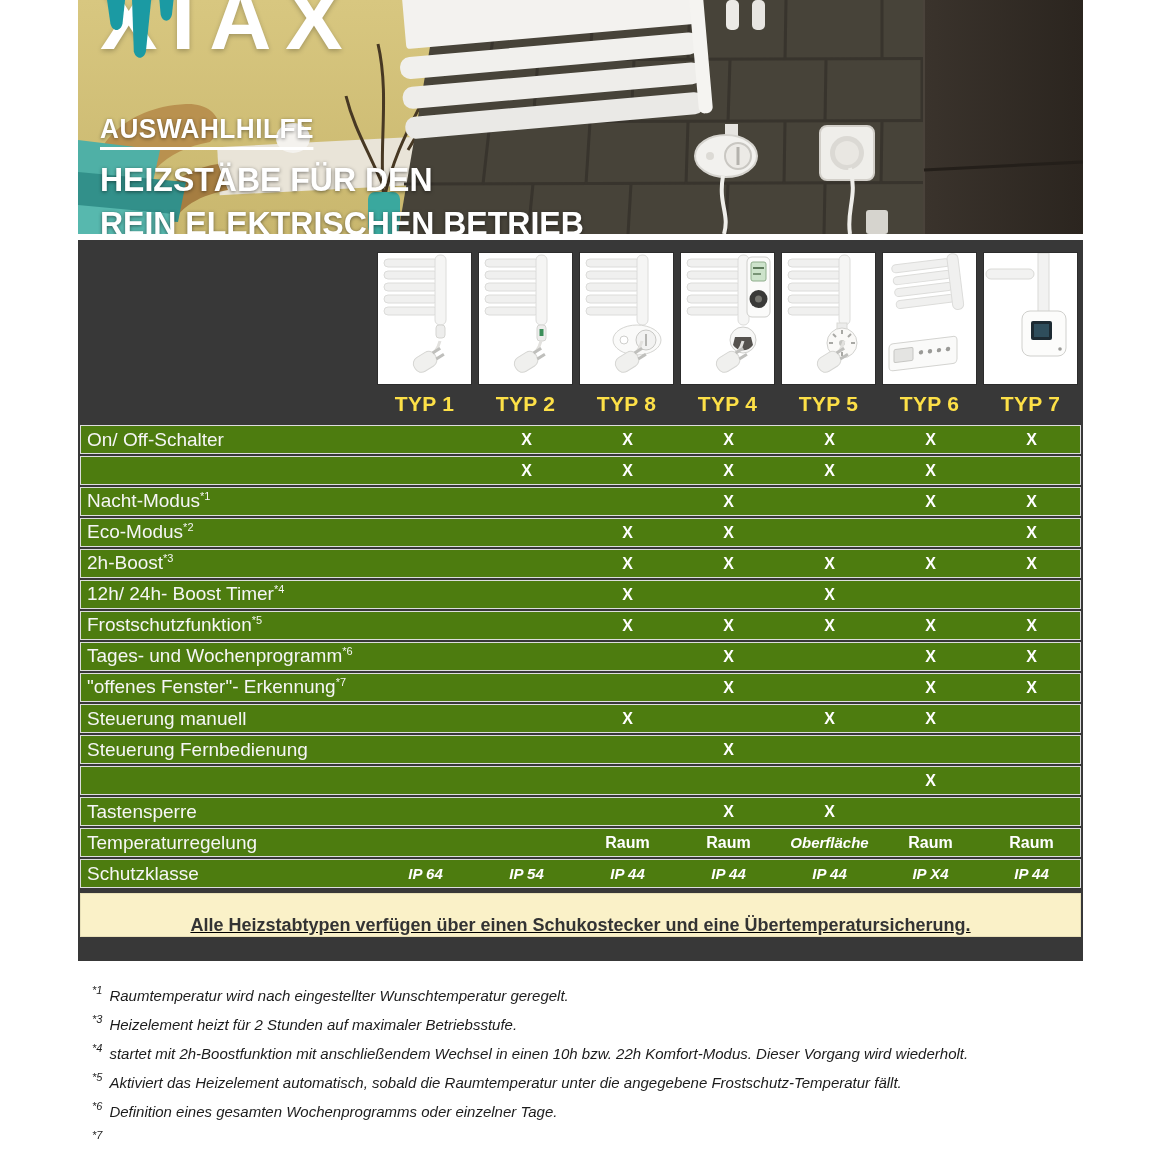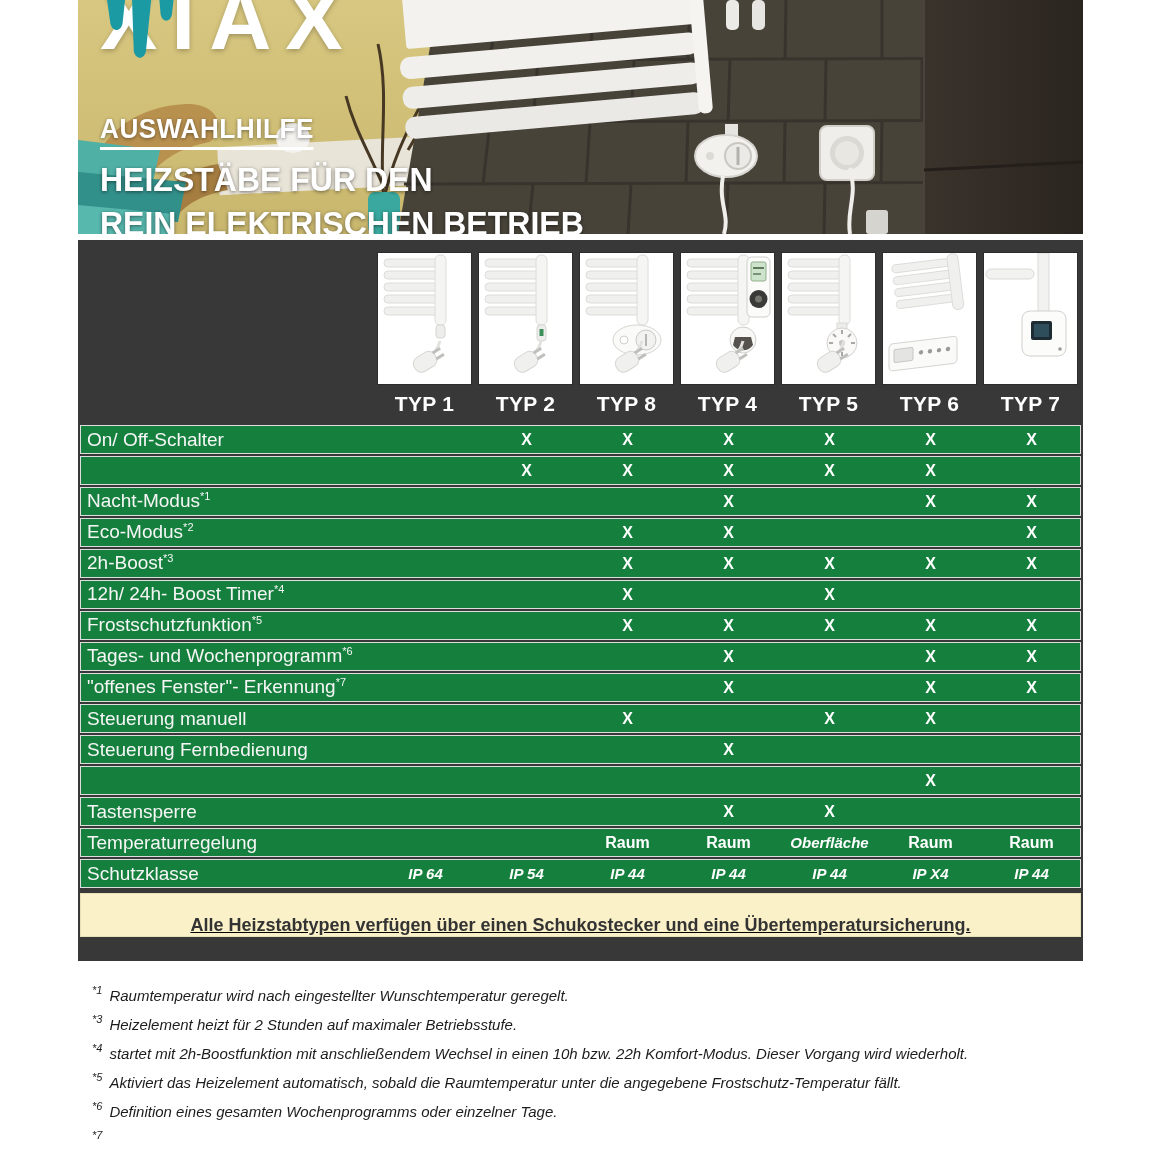--- a/index.html
+++ b/index.html
@@ -21,24 +21,24 @@
           letter-spacing:.5px;border-bottom:3px solid #fff;padding-bottom:2px;
           text-shadow:0 1px 4px rgba(0,0,0,.45);transform:scaleX(.97);transform-origin:left;}
   .h-title{font-size:33px;font-weight:700;line-height:44px;margin-top:8px;
            text-shadow:0 1px 4px rgba(0,0,0,.5);transform:scaleX(.97);transform-origin:left;}
 
   
   .tablewrap{margin-top:6px;background:#383838;padding:13px 2px 24px 2px;}
   .cols{display:grid;grid-template-columns:294px repeat(7,101px);}
   .colcell{display:flex;flex-direction:column;align-items:center;}
   .imgbox{width:93px;height:131px;background:#ffffff;box-shadow:0 0 0 1px #2c2c2c;}
-  .typlabel{color:#ffffff;font-weight:700;font-size:21px;margin:8px 0 9px 0;letter-spacing:.3px;}
+  .typlabel{color:#fde047;font-weight:700;font-size:21px;margin:8px 0 9px 0;letter-spacing:.3px;}
 
   .frow{display:grid;grid-template-columns:294px repeat(7,101px);
-        background:#15803d;border:1px solid #dedede;height:27px;
+        background:#4d7c0f;border:1px solid #dedede;height:27px;
         margin-bottom:2px;align-items:center;}
   .flabel{color:#f6f6f6;font-size:19px;padding-left:6px;white-space:nowrap;overflow:hidden;}
   .flabel sup{font-size:11px;}
   .fval{color:#ffffff;font-weight:700;font-size:16px;text-align:center;white-space:nowrap;}
   .fval.small{font-size:15px;font-style:italic;}
 
   .banner{margin-top:5px;background:#faf1c8;border:1px solid #e8e0b8;height:42px;
           display:flex;align-items:flex-end;justify-content:center;text-decoration:underline;}
   .banner span{font-size:18px;font-weight:700;color:#333333;}
 

